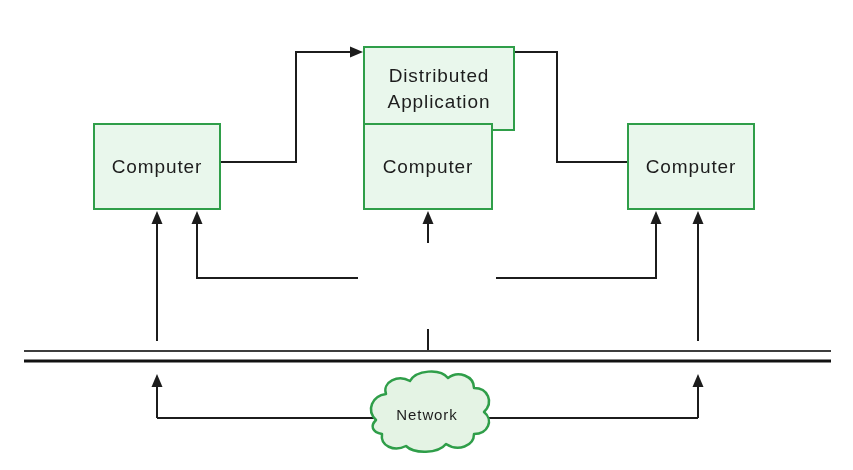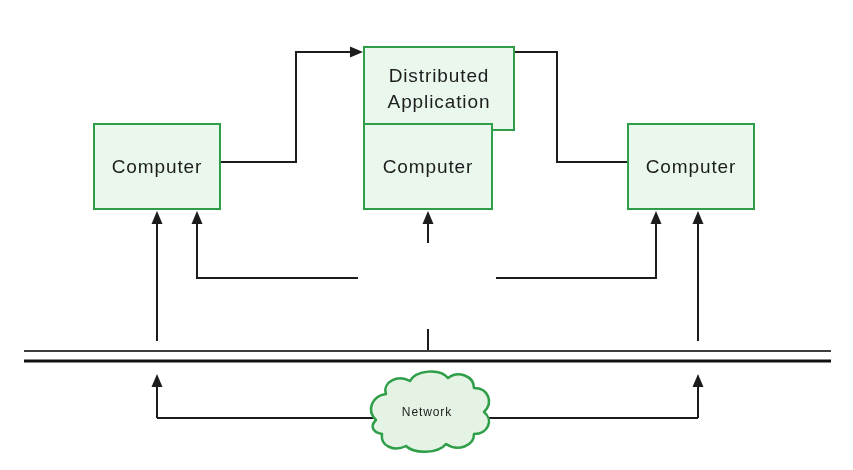--- a/index.html
+++ b/index.html
@@ -44,21 +44,21 @@
     background: var(--node-border, #2f9e49);
   }
   .mw-bar.left  { left: 21px; }
   .mw-bar.right { left: 112px; }
 
   #cloud-label {
     position: absolute;
     left: 367px; top: 405px;
     width: 120px;
     text-align: center;
-    font-size: 12px;
+    font-size: 15px;
     letter-spacing: 0.9px;
   }
 
   .ln   { stroke: var(--line, #1c1c1c); stroke-width: 2; fill: none; }
   .head { fill: var(--line, #1c1c1c); stroke: none; }
   .bus-top-line    { stroke: var(--bus-top, #3d3d3d); stroke-width: 2; fill: none; }
   .bus-bottom-line { stroke: var(--bus-bottom, #111111); stroke-width: 3; fill: none; }
   .cloud-shape {
     fill: var(--cloud-fill, #e4f3e4);
     stroke: var(--node-border, #2f9e49);

